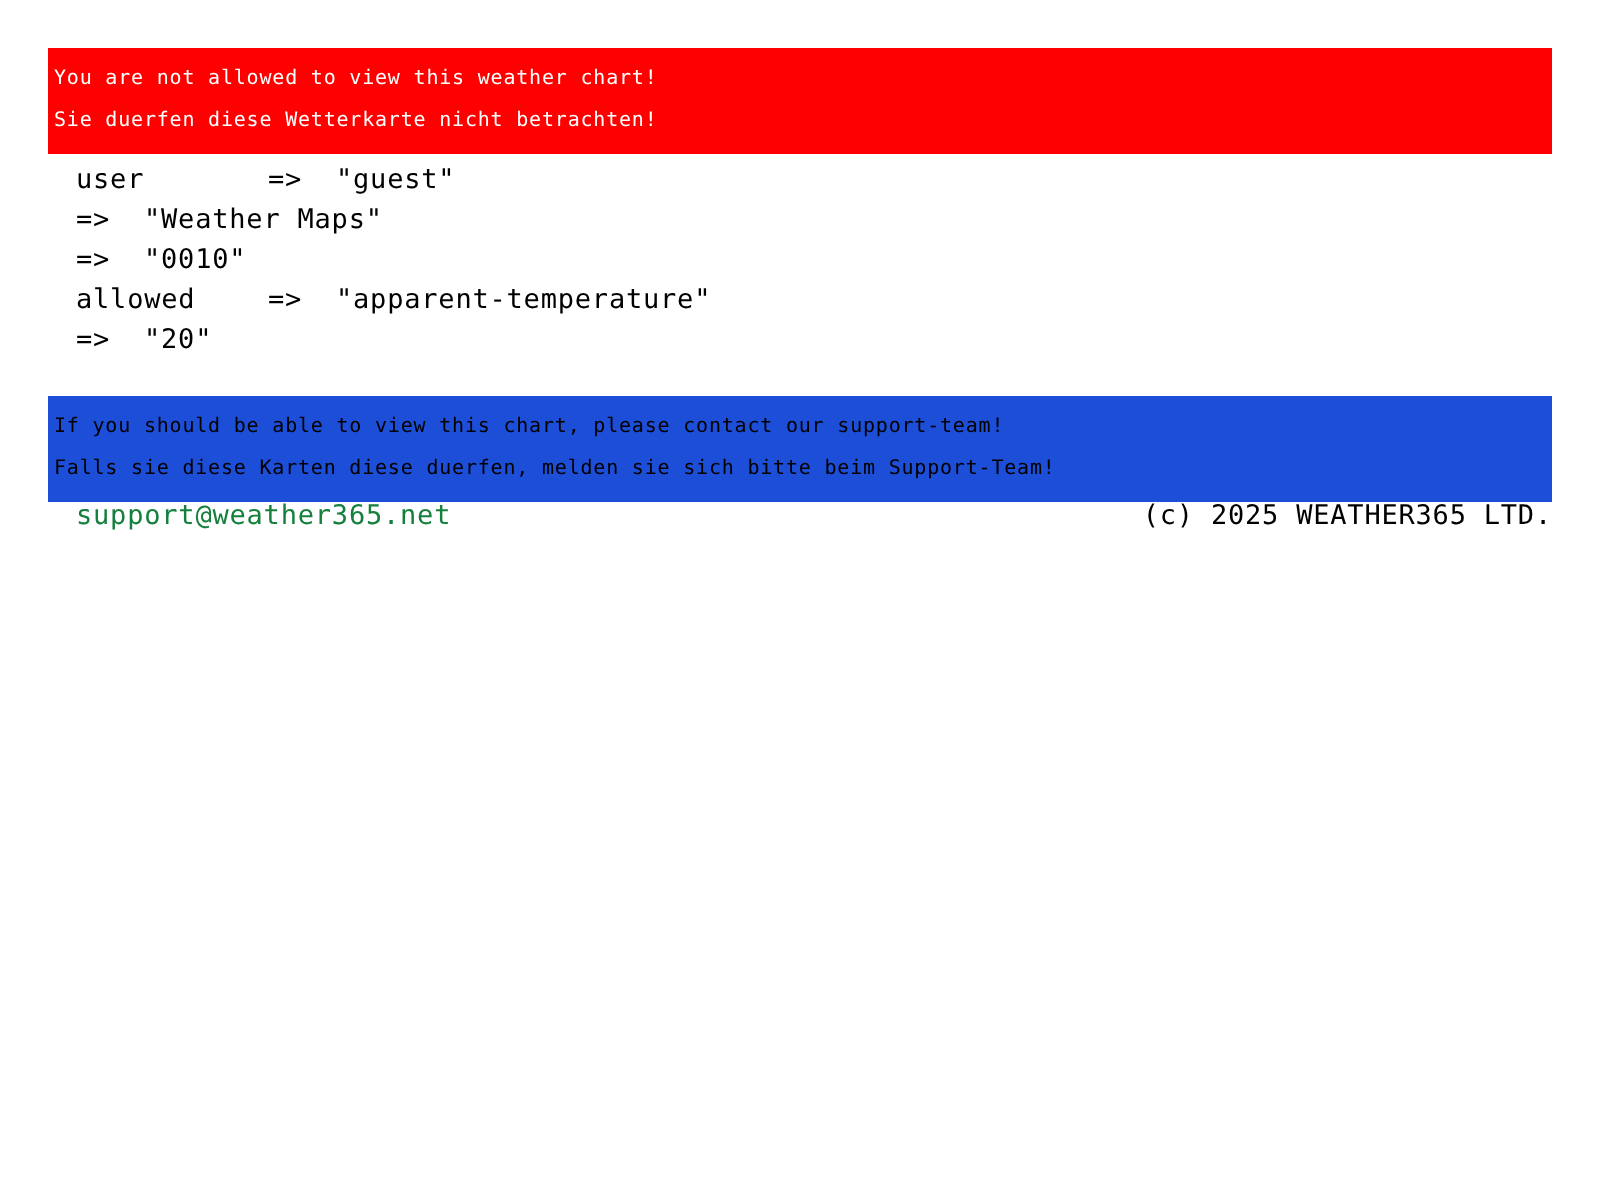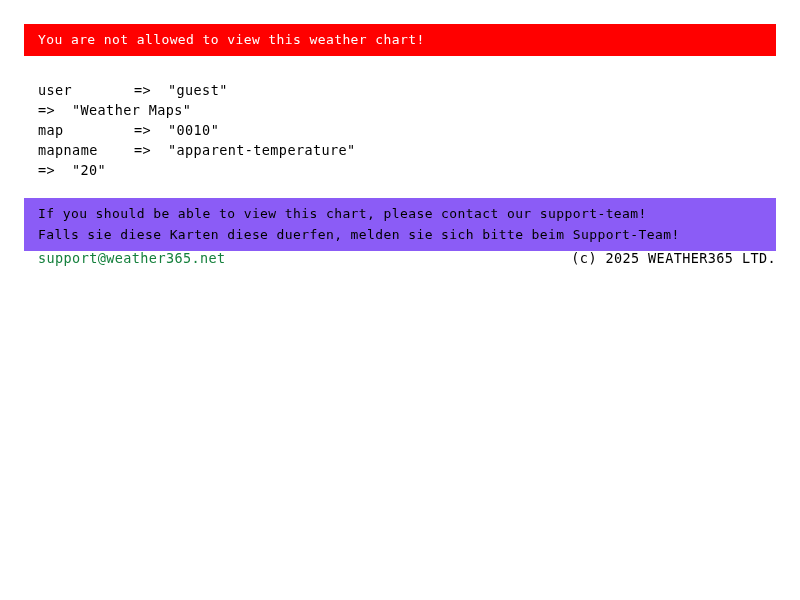--- a/index.html
+++ b/index.html
@@ -21,34 +21,34 @@
     left: 0;
     top: 0;
     width: 800px;
     height: 600px;
   }
   .banner {
     position: absolute;
     left: 24px;
     width: 752px;
     box-sizing: border-box;
-    padding: 5px 14px 6px 14px;
+    padding: 5px 14px 6px 3px;
     line-height: 21px;
-    font-size: 13px;
+    font-size: 10px;
     letter-spacing: 0.4px;
     white-space: nowrap;
   }
   .banner-error {
     top: 24px;
     background: #ff0000;
     color: #ffffff;
   }
   .banner-info {
     top: 198px;
-    background: #8b5cf6;
+    background: #1d4ed8;
     color: #000000;
   }
   .banner-line {
     display: block;
   }
   .params {
     position: absolute;
     left: 38px;
     top: 80px;
     width: 740px;
@@ -93,39 +93,39 @@
     text-align: center;
   }
 </style>
 </head>
 <body>
 
 <div class="page">
 
   <div class="banner banner-error">
     <span class="banner-line">You are not allowed to view this weather chart!</span>
+    <span class="banner-line">Sie duerfen diese Wetterkarte nicht betrachten!</span>
   </div>
 
   <div class="params">
     <div class="param-row">
       <span class="param-key">user</span>
       <span class="param-arrow">=&gt;</span>
       <span class="param-value">"guest"</span>
     </div>
     <div class="param-row">
       <span class="param-arrow">=&gt;</span>
       <span class="param-value">"Weather Maps"</span>
     </div>
     <div class="param-row">
-      <span class="param-key">map</span>
       <span class="param-arrow">=&gt;</span>
       <span class="param-value">"0010"</span>
     </div>
     <div class="param-row">
-      <span class="param-key">mapname</span>
+      <span class="param-key">allowed</span>
       <span class="param-arrow">=&gt;</span>
       <span class="param-value">"apparent-temperature"</span>
     </div>
     <div class="param-row">
       <span class="param-arrow">=&gt;</span>
       <span class="param-value">"20"</span>
     </div>
   </div>
 
   <div class="banner banner-info">

